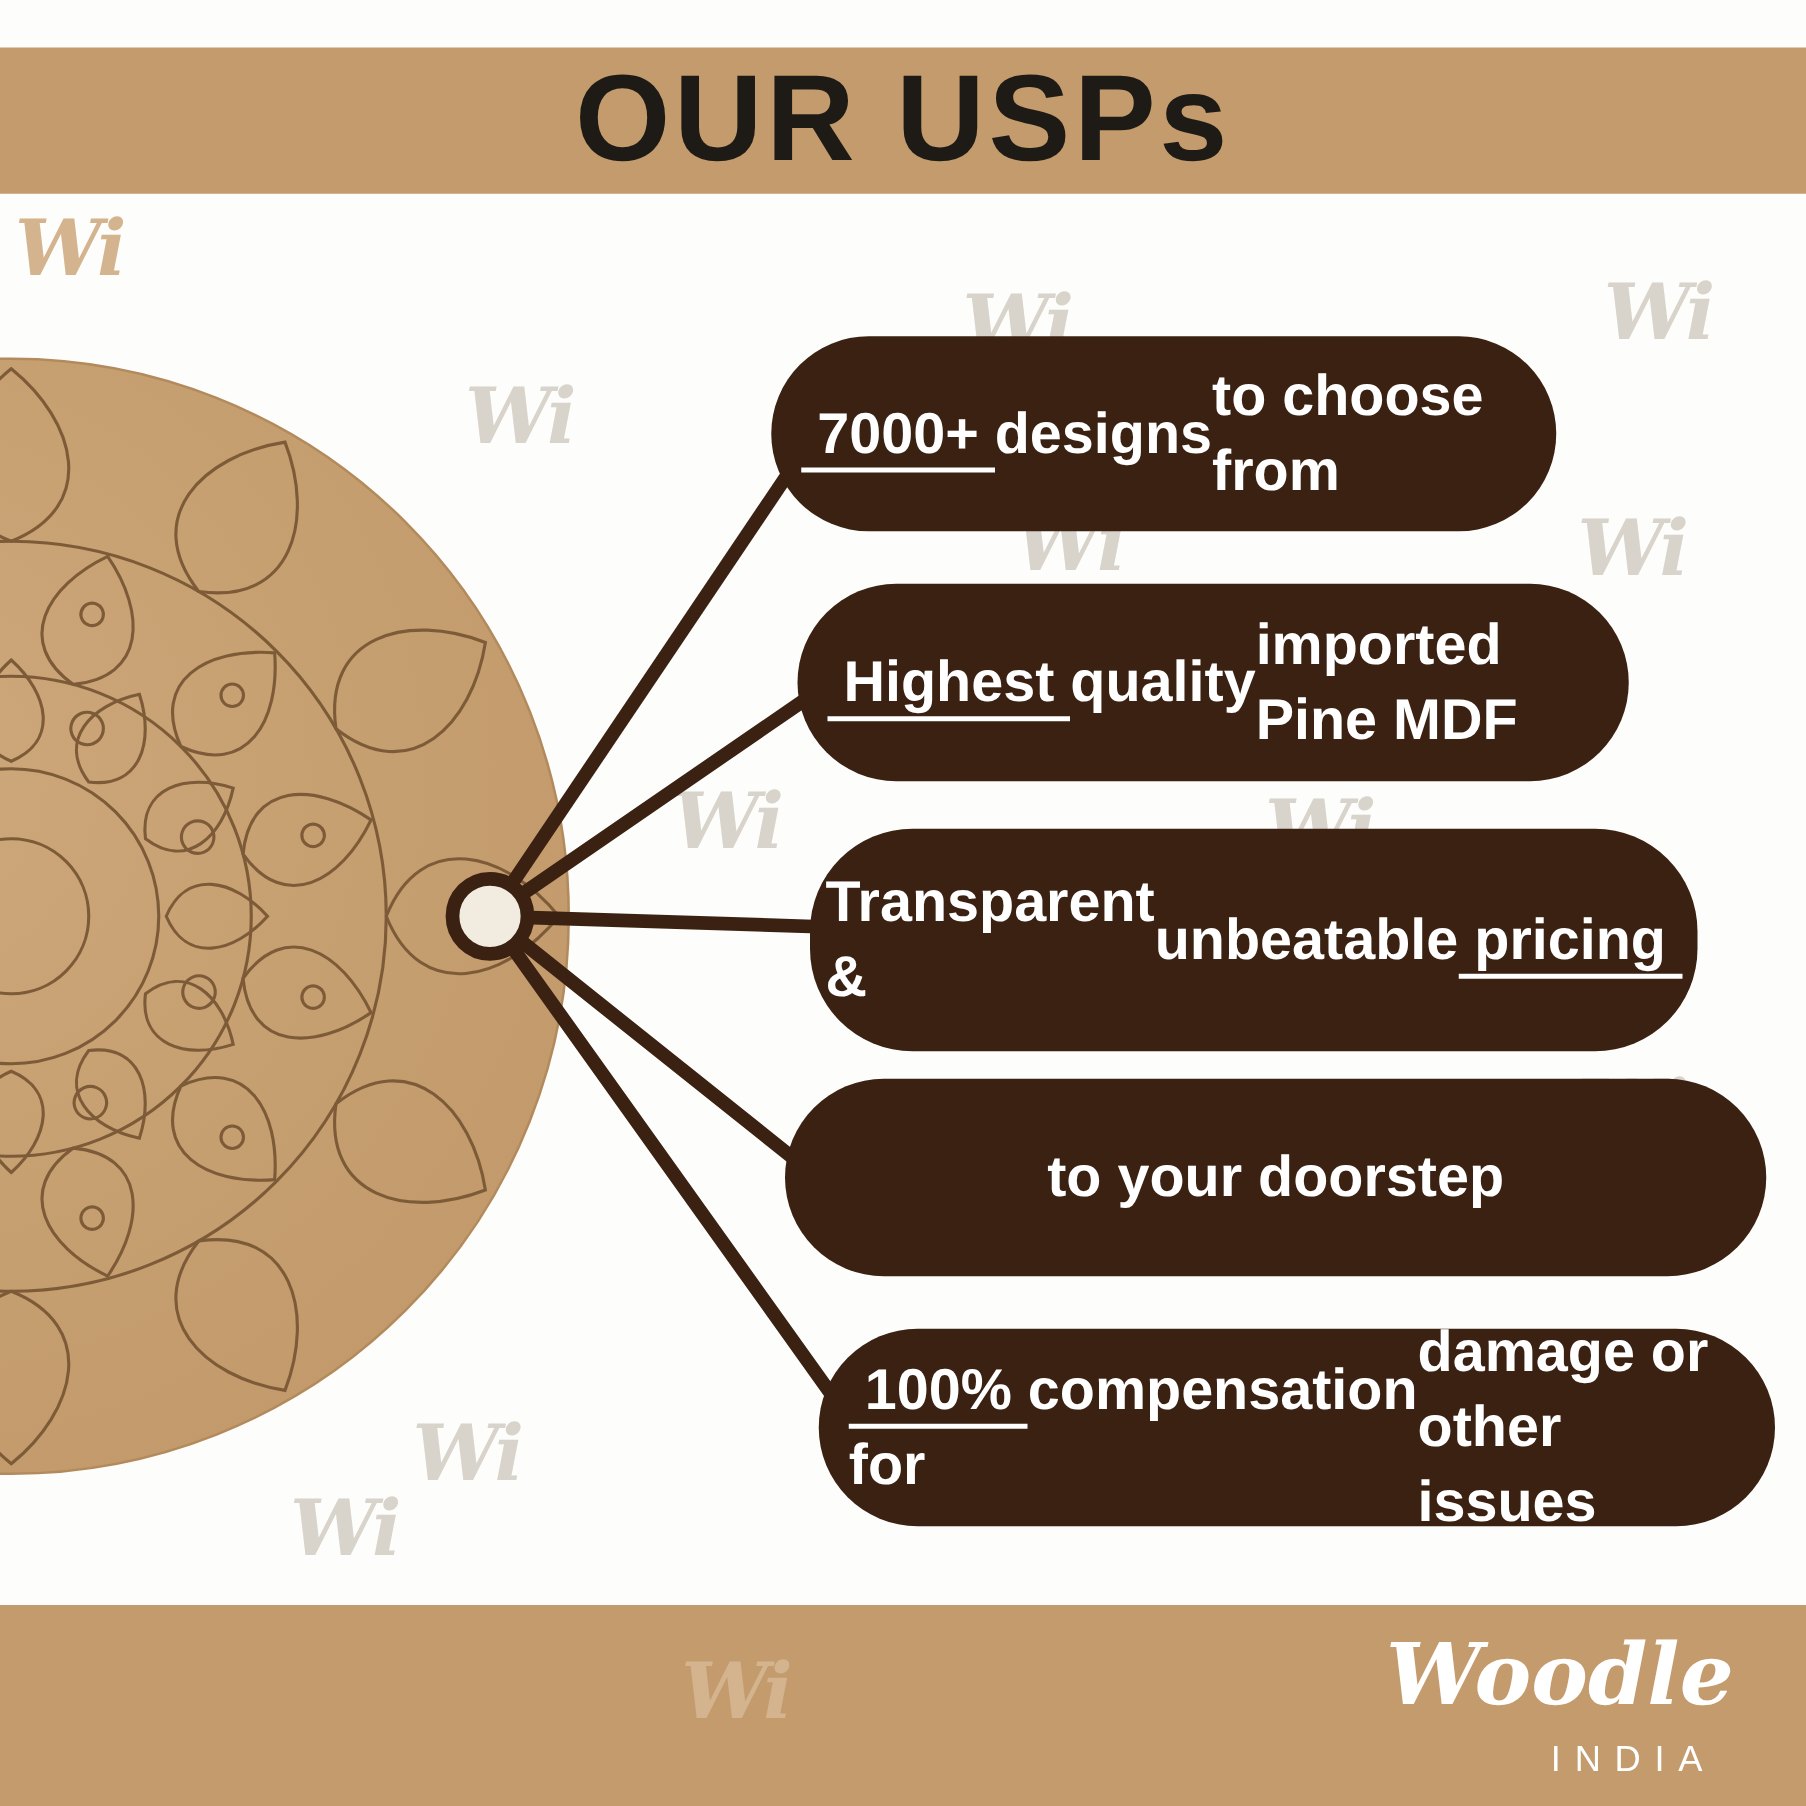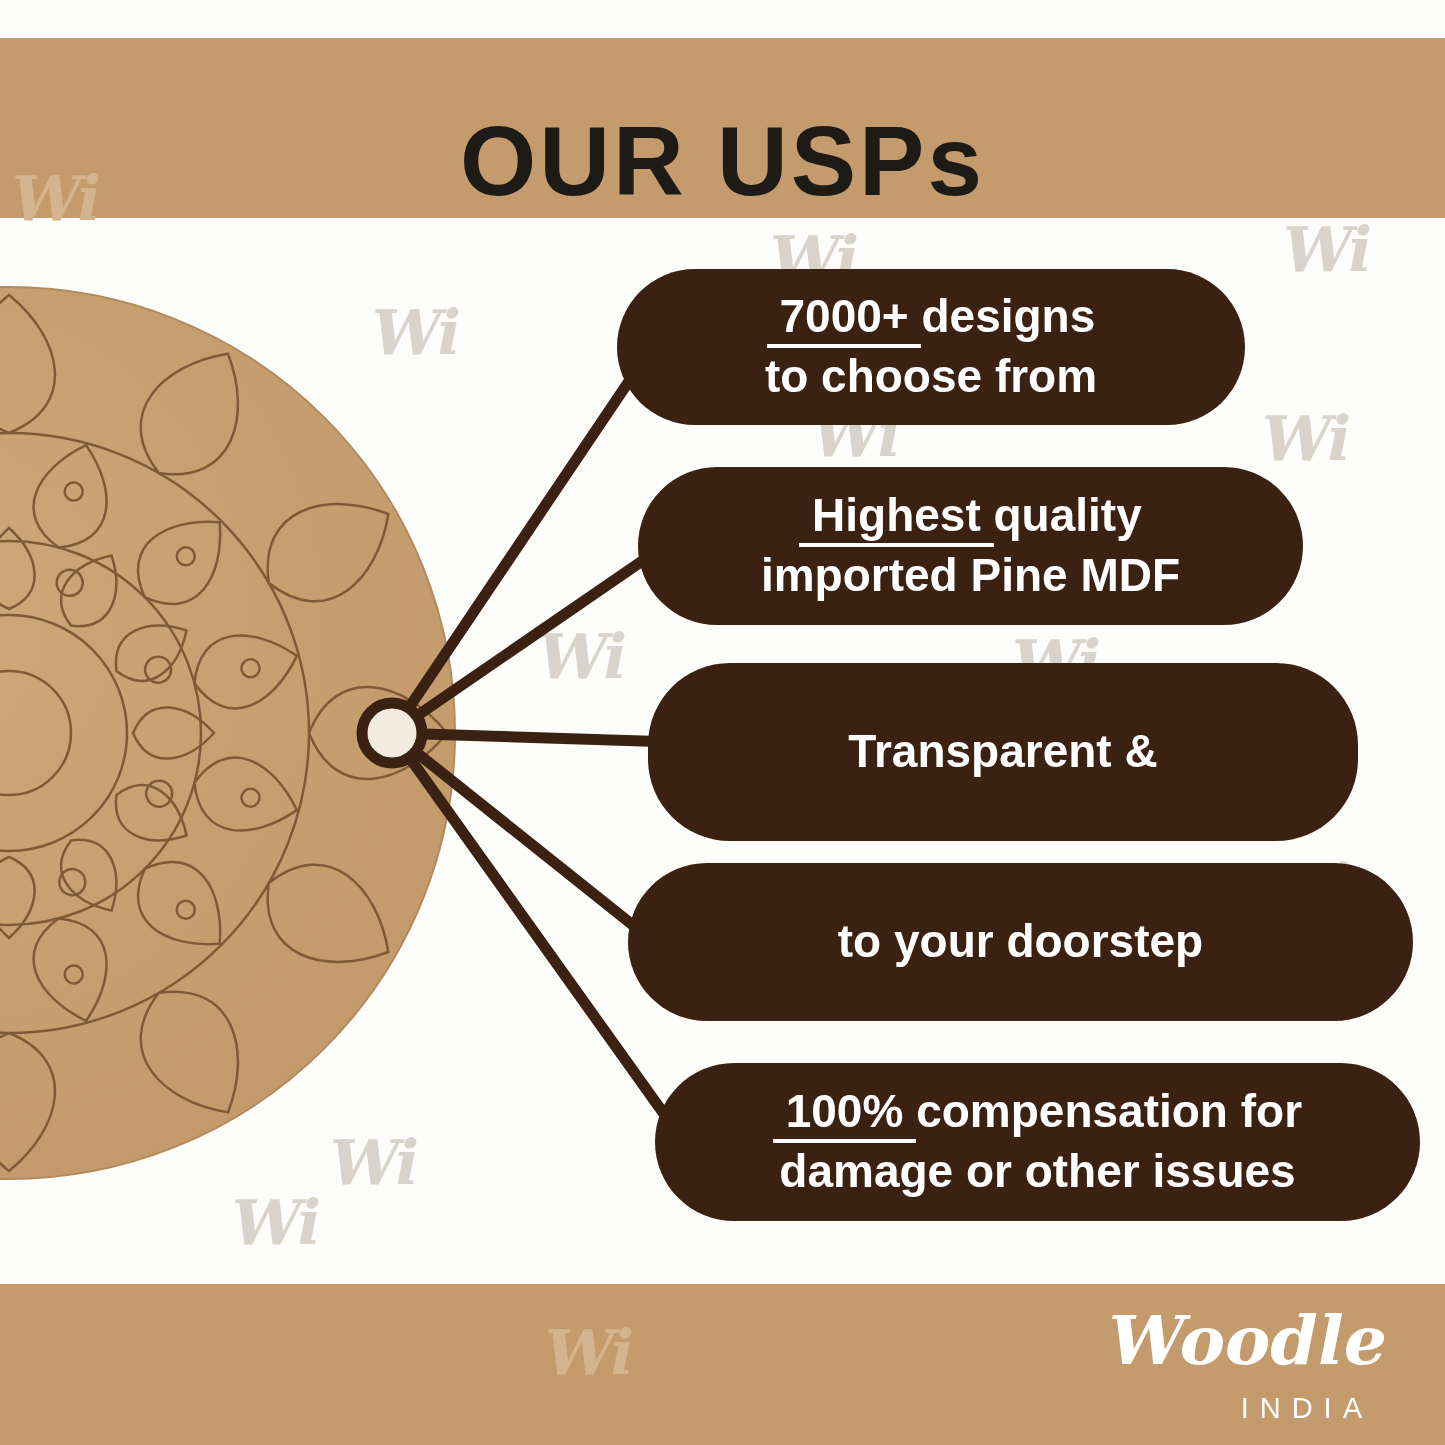--- a/index.html
+++ b/index.html
@@ -1,35 +1,35 @@
 <!DOCTYPE html>
 <html style="--c-band: #C49B6D; --c-pill: #3A2112; --c-title: #1E1B17; --c-mandala: #C7A171; --c-line: #3A2112;"><head>
 <meta charset="utf-8">
 <style>
   * { margin:0; padding:0; box-sizing:border-box; }
   html,body { width:1445px; height:1445px; }
   body { font-family:"Liberation Sans",sans-serif; background:#ffffff; }
   .page { position:relative; width:1445px; height:1445px; overflow:hidden; background:#FDFDFB; }
 
   .band { position:absolute; left:0; width:100%; background:var(--c-band,#C49B6D); z-index:3; }
-  .band-top { top:38px; height:180px; display:flex; align-items:flex-end; justify-content:center; }
+  .band-top { top:38px; height:117px; display:flex; align-items:flex-start; justify-content:center; }
   .band-bottom { top:1284px; height:161px; }
 
   .title { font-size:98px; font-weight:800; letter-spacing:3px; color:var(--c-title,#1E1B17); }
 
   .wm { position:absolute; font-family:"DejaVu Serif",serif; font-style:italic; font-weight:700;
         font-size:62px; letter-spacing:-3px; z-index:1; user-select:none; }
   .wm-gray { color:#D9D4CB; }
   .wm-tan  { color:#D4B折; }
   .wm-tan  { color:#D4B48E; z-index:4; }
 
   svg.overlay { position:absolute; left:0; top:0; z-index:2; pointer-events:none; }
 
   .pill { position:absolute; background:var(--c-pill,#3A2112); border-radius:82px; color:#fff;
-          display:flex; flex-direction:column; align-items:center; justify-content:center;
+          display:flex; flex-direction:row; align-items:center; justify-content:center;
           text-align:left; font-weight:700; font-size:46px; line-height:1.3; z-index:3;
           padding:0 24px; }
   .pill .u { border-bottom:4px solid #fff; padding-bottom:2px; }
 
   .pill-1 { left:617px; top:269px;  width:628px; height:156px; }
   .pill-2 { left:638px; top:467px;  width:665px; height:158px; }
   .pill-3 { left:648px; top:663px;  width:710px; height:178px; }
   .pill-4 { left:628px; top:863px;  width:785px; height:158px; }
   .pill-5 { left:655px; top:1063px; width:765px; height:158px; }
 
@@ -162,20 +162,21 @@
     <div class="pill-line"><span>to choose from</span><span class="u"></span><span></span></div>
   </div>
 
   <div class="pill pill-2">
     <div class="pill-line"><span></span><span class="u">&nbsp;Highest&nbsp;</span><span>quality</span></div>
     <div class="pill-line"><span>imported Pine MDF</span><span class="u"></span><span></span></div>
   </div>
 
   <div class="pill pill-3">
     <div class="pill-line"><span>Transparent &amp;</span><span class="u"></span><span></span></div>
+    <div class="pill-line"><span>unbeatable</span><span class="u">&nbsp;pricing&nbsp;</span><span></span></div>
   </div>
 
   <div class="pill pill-4">
     <div class="pill-line"><span>to your doorstep</span><span class="u"></span><span></span></div>
   </div>
 
   <div class="pill pill-5">
     <div class="pill-line"><span></span><span class="u">&nbsp;100%&nbsp;</span><span>compensation for</span></div>
     <div class="pill-line"><span>damage or other issues</span><span class="u"></span><span></span></div>
   </div>

